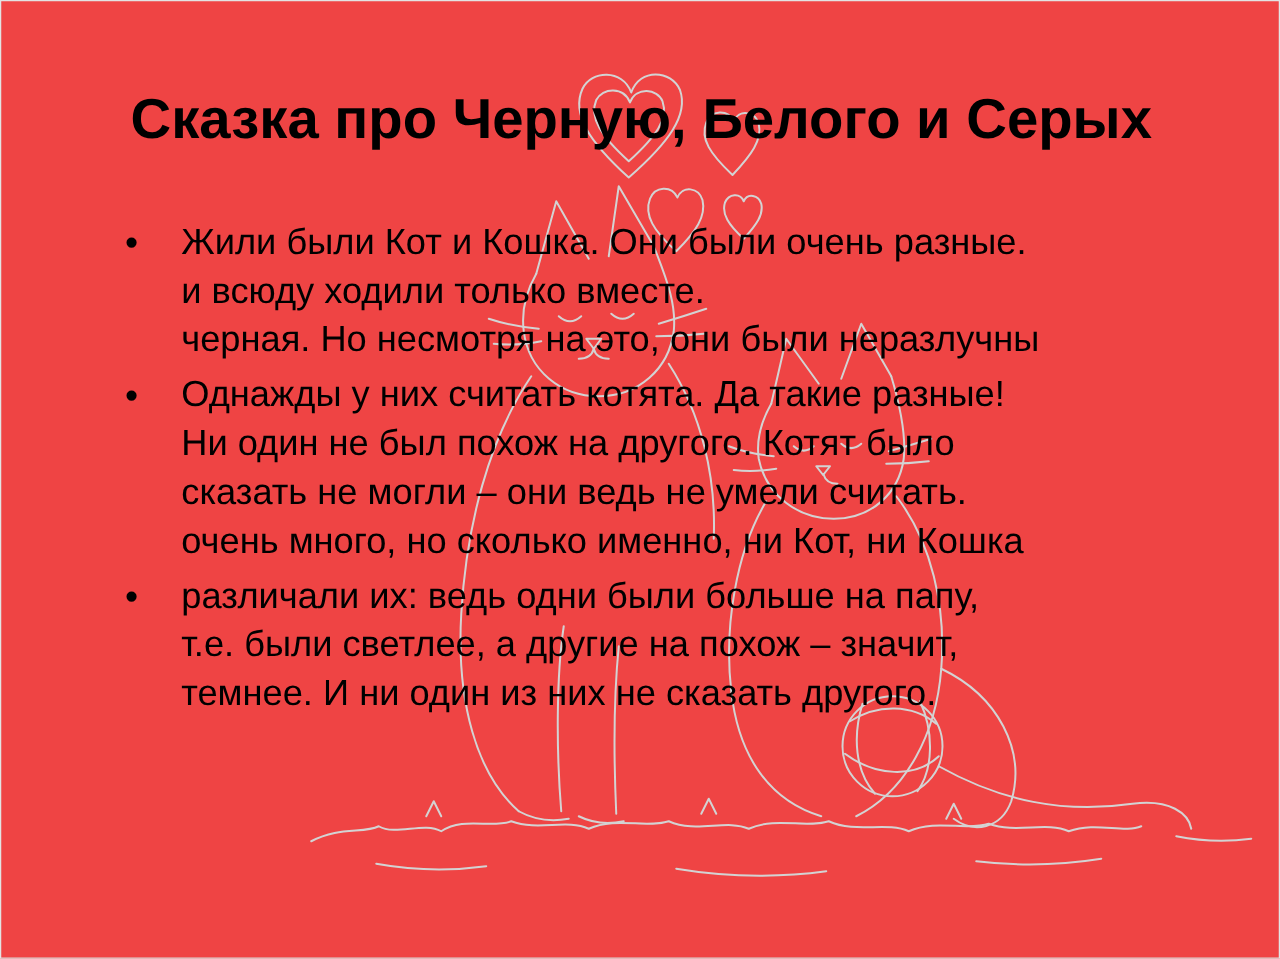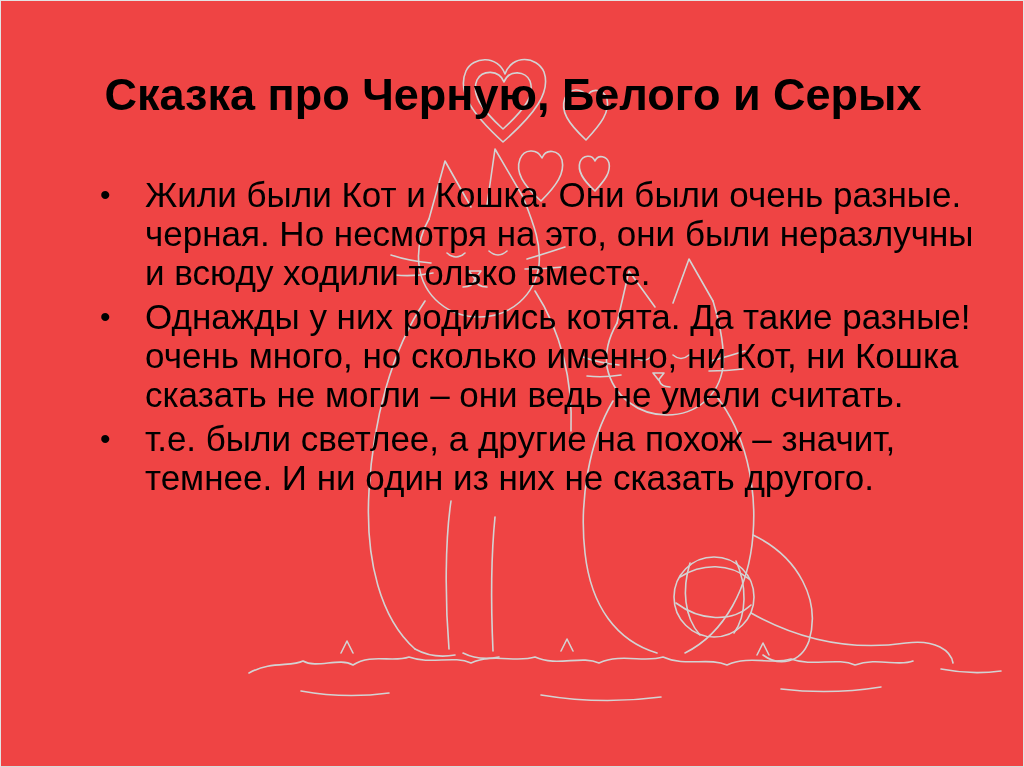--- a/index.html
+++ b/index.html
@@ -52,21 +52,21 @@
     flex: 0 0 45px;
     font-size: 30px;
     line-height: 39px;
     color: #000000;
     padding-left: 2px;
   }
   .bullet-lines {
     flex: 1 1 auto;
   }
   .bullet-line {
-    font-size: 35px;
+    font-size: 29px;
     line-height: 39px;
     color: #000000;
     white-space: nowrap;
   }
 </style>
 </head>
 <body>
 
 <div class="slide">
 
@@ -142,36 +142,38 @@
   </svg>
 
   <div class="slide-title">Сказка про Черную, Белого и Серых</div>
 
   <div class="content">
 
     <div class="bullet-item">
       <span class="bullet-marker">•</span>
       <div class="bullet-lines">
         <div class="bullet-line">Жили были Кот и Кошка. Они были очень разные.</div>
+        <div class="bullet-line">и всюду ходили только вместе.</div>
         <div class="bullet-line">черная. Но несмотря на это, они были неразлучны</div>
-        <div class="bullet-line">и всюду ходили только вместе.</div>
       </div>
     </div>
 
     <div class="bullet-item">
       <span class="bullet-marker">•</span>
       <div class="bullet-lines">
-        <div class="bullet-line">Однажды у них родились котята. Да такие разные!</div>
+        <div class="bullet-line">Однажды у них считать котята. Да такие разные!</div>
+        <div class="bullet-line">Ни один не был похож на другого. Котят было</div>
+        <div class="bullet-line">сказать не могли – они ведь не умели считать.</div>
         <div class="bullet-line">очень много, но сколько именно, ни Кот, ни Кошка</div>
-        <div class="bullet-line">сказать не могли – они ведь не умели считать.</div>
       </div>
     </div>
 
     <div class="bullet-item">
       <span class="bullet-marker">•</span>
       <div class="bullet-lines">
+        <div class="bullet-line">различали их: ведь одни были больше на папу,</div>
         <div class="bullet-line">т.е. были светлее, а другие на похож – значит,</div>
         <div class="bullet-line">темнее. И ни один из них не сказать другого.</div>
       </div>
     </div>
 
   </div>
 </div>
 
 </body></html>

